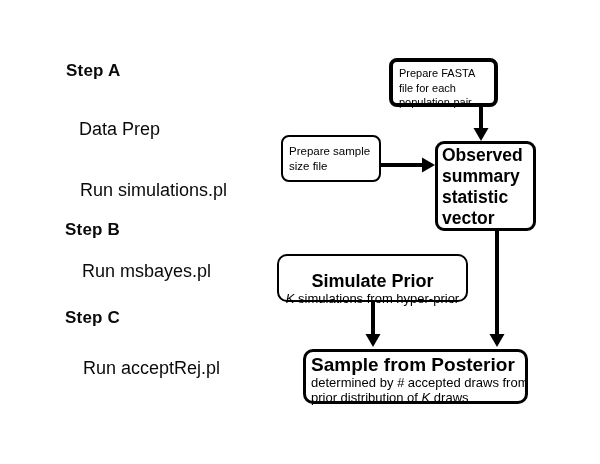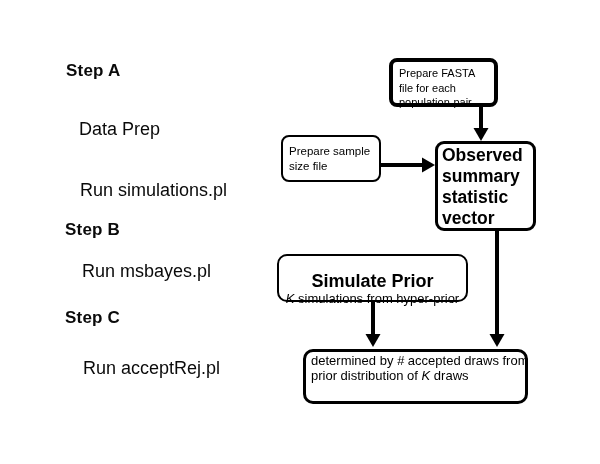--- a/index.html
+++ b/index.html
@@ -115,17 +115,18 @@
   <div class="box box-samplesize">
     <span>Prepare sample size file</span>
   </div>
 
   <div class="box box-simulate">
     <div class="title">Simulate Prior</div>
     <div class="subtitle"><span class="it">K</span><span> simulations from hyper-prior</span></div>
   </div>
 
   <div class="box box-posterior">
+    <div class="title">Sample from Posterior</div>
     <div class="subline"><span>determined by </span><span class="it">#</span><span> accepted draws from</span></div>
     <div class="subline"><span>prior distribution of </span><span class="it">K</span><span> draws</span></div>
   </div>
 
 </div>
 
 </body></html>

